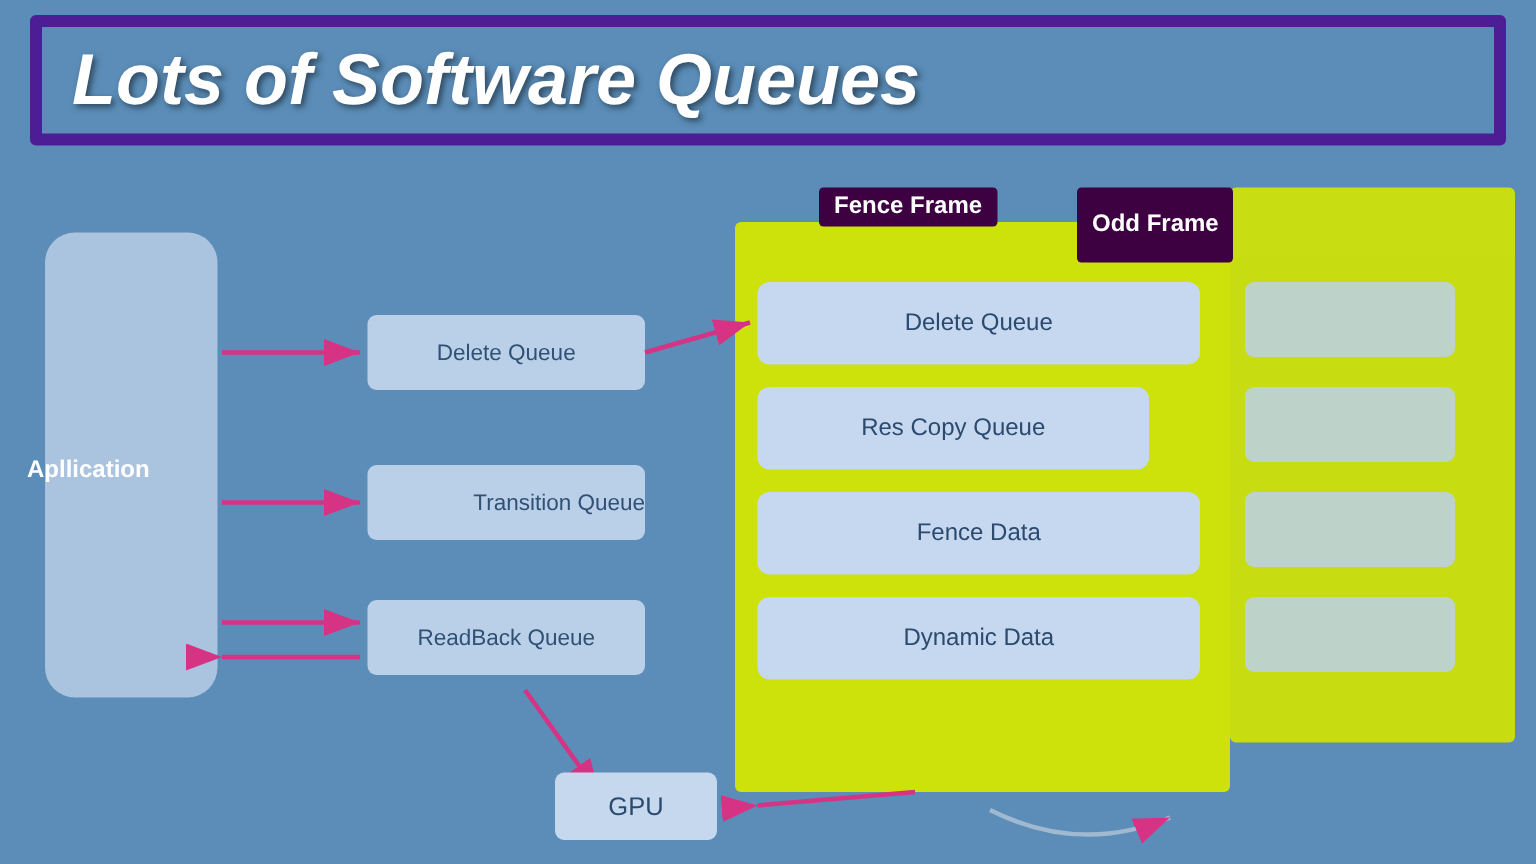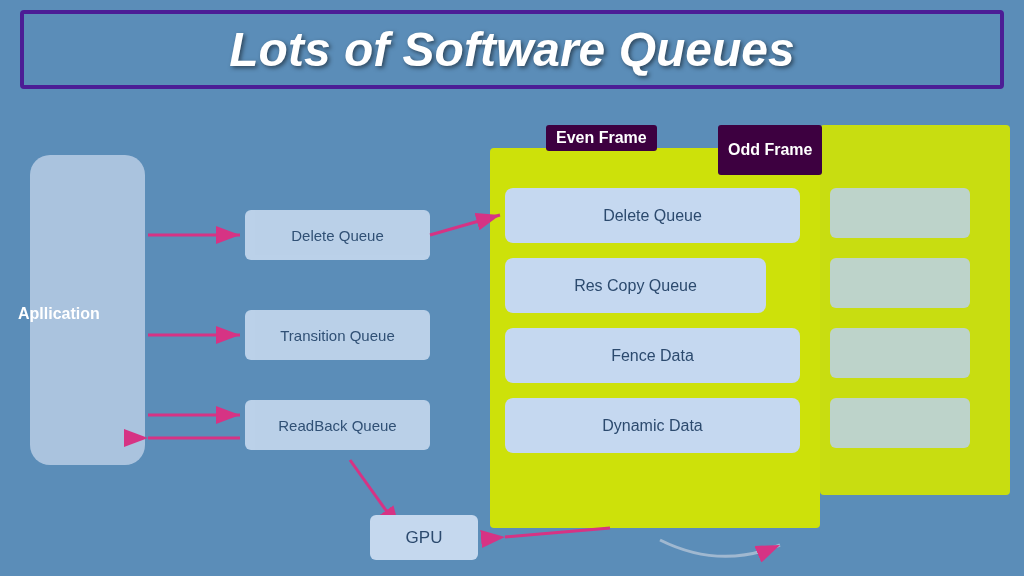--- a/index.html
+++ b/index.html
@@ -12,24 +12,24 @@
       background: #5b8db8;
       position: relative;
     }
 
     
     .title-bar {
       position: absolute;
       top: 10px;
       left: 20px;
       right: 20px;
-      border: 4px solid #4c1d95;
+      border: 8px solid #4c1d95;
       border-radius: 4px;
       padding: 8px 20px;
-      text-align: center;
+      text-align: left;
     }
 
     .title-text {
       font-size: 48px;
       font-weight: 900;
       color: white;
       text-shadow: 2px 2px 4px rgba(0,0,0,0.5);
       font-style: italic;
     }
 
@@ -73,20 +73,21 @@
       top: 210px;
       width: 185px;
       height: 50px;
     }
 
     .transition-queue {
       left: 245px;
       top: 310px;
       width: 185px;
       height: 50px;
+      justify-content: flex-end;
     }
 
     .readback-queue {
       left: 245px;
       top: 400px;
       width: 185px;
       height: 50px;
       text-align: right;
     }
 
@@ -229,21 +230,21 @@
   <div style="position:absolute; left:10px; top:63px; width:140px; height:50px; background:#c5d8f0; border-radius:6px; opacity:0.85;"></div>
   <div style="position:absolute; left:10px; top:133px; width:140px; height:50px; background:#c5d8f0; border-radius:6px; opacity:0.85;"></div>
   <div style="position:absolute; left:10px; top:203px; width:140px; height:50px; background:#c5d8f0; border-radius:6px; opacity:0.85;"></div>
   <div style="position:absolute; left:10px; top:273px; width:140px; height:50px; background:#c5d8f0; border-radius:6px; opacity:0.85;"></div>
 </div>
 
 <div class="frame-odd-label">Odd Frame</div>
 
 <div class="frame-even"></div>
 
-<div class="frame-even-label">Even Frame</div>
+<div class="frame-even-label">Fence Frame</div>
 
 <div class="inner-queue inner-delete-queue">
   <span>Delete Queue</span>
 </div>
 <div class="inner-queue inner-res-copy">
   <span>Res Copy Queue</span>
 </div>
 <div class="inner-queue inner-fence-data">
   <span>Fence Data</span>
 </div>

